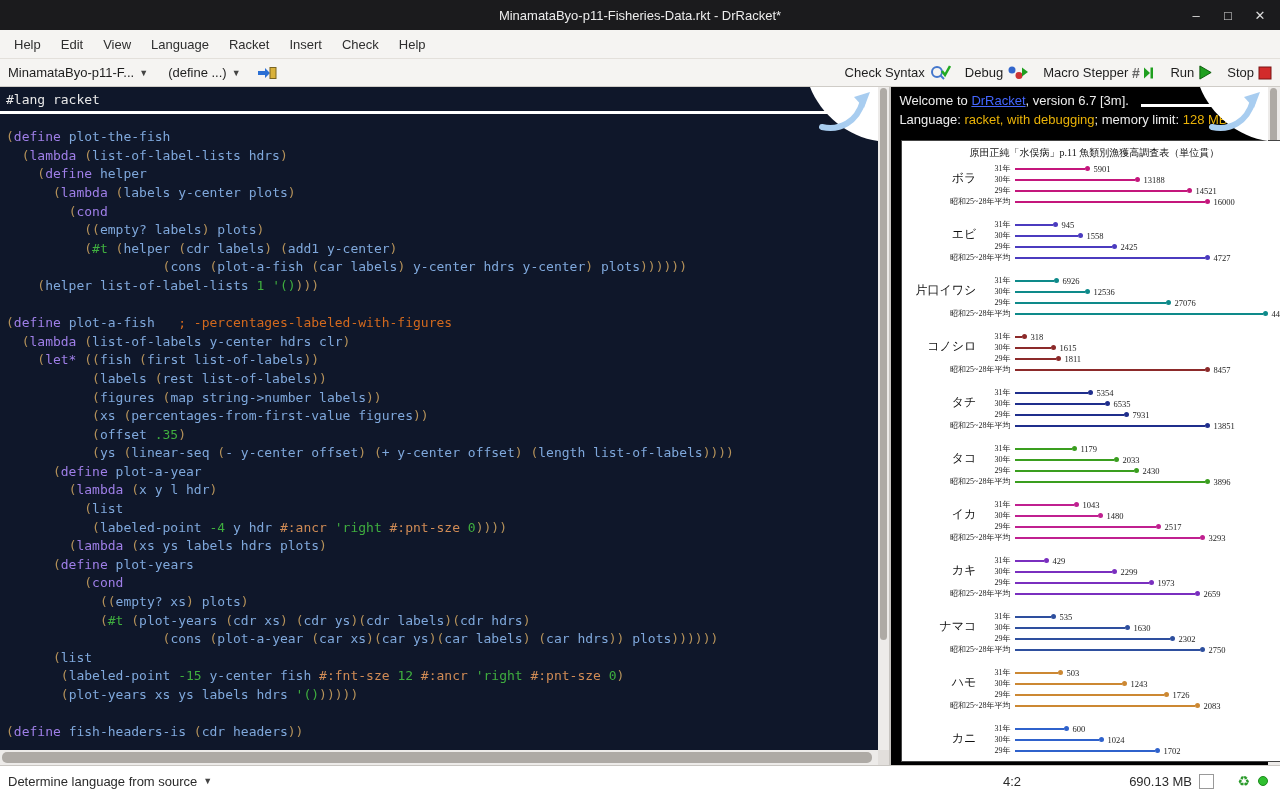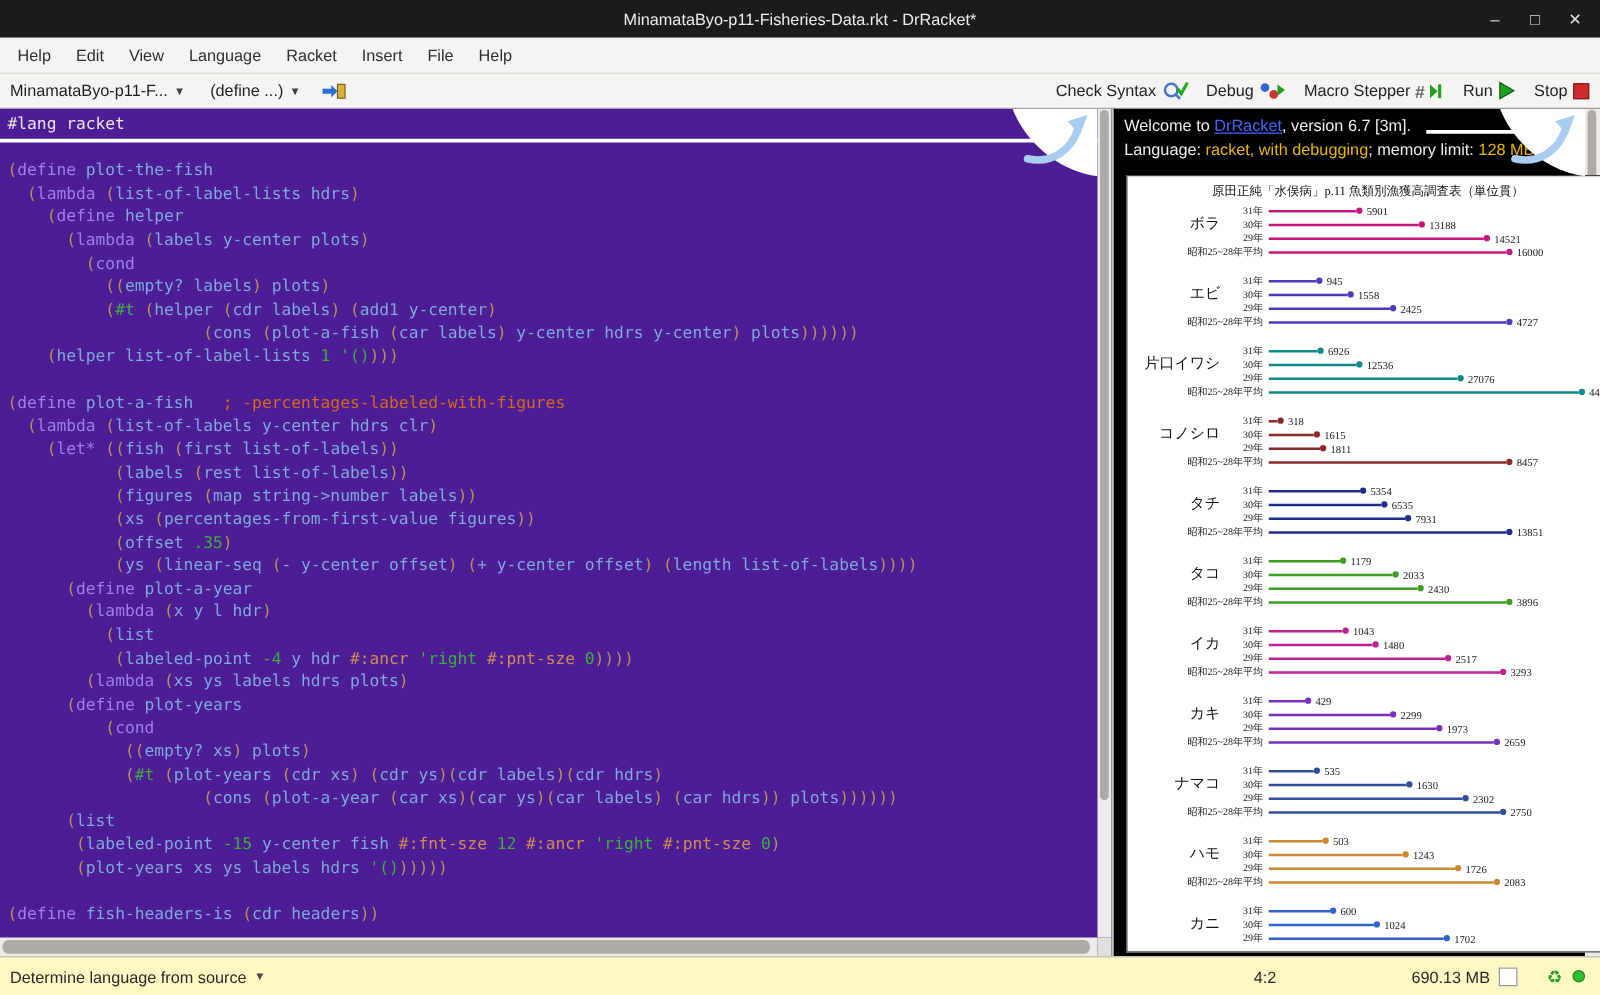--- a/index.html
+++ b/index.html
@@ -23,21 +23,21 @@
            border-bottom:1px solid #cfccc7;display:flex;align-items:center;padding:0 8px;box-sizing:border-box;font-size:13px;color:#1e1e1e;}
   .tb-left{display:flex;align-items:center;gap:6px;}
   .tb-right{margin-left:auto;display:flex;align-items:center;gap:14px;}
   .tb-drop{display:flex;align-items:center;gap:5px;}
   .chev{font-size:9px;color:#444;}
   .tb-btn{display:flex;align-items:center;gap:4px;}
   .icon{display:inline-flex;align-items:center;}
 
   
   .main{position:absolute;left:0;top:87px;width:1280px;height:678px;display:flex;}
-  .editor-pane{position:relative;width:952px;height:678px;background:#4c1d95;overflow:hidden;}
+  .editor-pane{position:relative;width:952px;height:678px;background:#0f172a;overflow:hidden;}
   .inter-pane{position:relative;width:418px;height:678px;background:#000;overflow:hidden;
               border-left:2px solid #c6c3bf;box-sizing:border-box;}
 
   .code-area{position:absolute;left:0;top:0;right:11px;bottom:15px;overflow:hidden;
              padding:4px 0 0 6px;font-family:"DejaVu Sans Mono",monospace;font-size:13px;line-height:18.6px;}
   .code-line{white-space:pre;height:18.6px;}
   .tk-w{color:#e8e8e8;} .tk-p{color:#b5925a;} .tk-k{color:#9f7fe8;} .tk-i{color:#7fa8dc;}
   .tk-n{color:#3fae3f;} .tk-c{color:#d2691e;} .tk-h{color:#d08b55;}
 
   .stripe{position:absolute;height:3px;background:#ffffff;z-index:2;}
@@ -69,21 +69,21 @@
   .species-name{position:absolute;left:0;top:7px;width:70px;text-align:right;
                 font-family:"Liberation Serif",serif;font-size:12px;color:#111;white-space:nowrap;}
   .chart-row{position:absolute;left:0;right:0;height:11px;display:flex;align-items:center;}
   .row-label{flex:0 0 104px;text-align:right;padding-right:5px;font-family:"Liberation Serif",serif;
              font-size:8px;color:#222;white-space:nowrap;}
   .row-line{height:2px;flex:0 0 auto;}
   .row-dot{width:5px;height:5px;border-radius:50%;flex:0 0 auto;}
   .row-value{margin-left:3px;font-family:"Liberation Serif",serif;font-size:8.5px;color:#222;white-space:nowrap;}
 
   
-  .statusbar{position:absolute;left:0;top:765px;width:1280px;height:31px;background:#fef9c3;
+  .statusbar{position:absolute;left:0;top:765px;width:1280px;height:31px;background:#ffffff;
              border-top:1px solid #c9c6c2;box-sizing:border-box;font-size:13px;color:#2a2a2a;}
   .sb-lang{position:absolute;left:8px;top:0;height:30px;display:flex;align-items:center;gap:6px;}
   .sb-pos{position:absolute;left:1003px;top:0;height:30px;display:flex;align-items:center;}
   .sb-mem{position:absolute;right:88px;top:0;height:30px;display:flex;align-items:center;}
   .sb-box{position:absolute;right:66px;top:8px;width:13px;height:13px;background:#fff;border:1px solid #999;}
   .sb-recycle{position:absolute;right:30px;top:0;height:30px;display:flex;align-items:center;
               color:#2a9a2a;font-size:14px;}
   .sb-dot{position:absolute;right:12px;top:10px;width:10px;height:10px;border-radius:50%;
           background:#2fbf2f;border:1px solid #1d8a1d;box-sizing:border-box;}
 </style>
@@ -99,21 +99,21 @@
   </div>
 </div>
 
 <div class="menubar">
     <div class="menu-item">Help</div>
     <div class="menu-item">Edit</div>
     <div class="menu-item">View</div>
     <div class="menu-item">Language</div>
     <div class="menu-item">Racket</div>
     <div class="menu-item">Insert</div>
-    <div class="menu-item">File</div>
+    <div class="menu-item">Check</div>
     <div class="menu-item">Help</div>
   </div>
 
 <div class="toolbar">
   <div class="tb-left">
     <div class="tb-drop">
       <span>MinamataByo-p11-F...</span>
       <span class="chev">▼</span>
     </div>
     <div class="tb-drop" style="margin-left:14px;">

